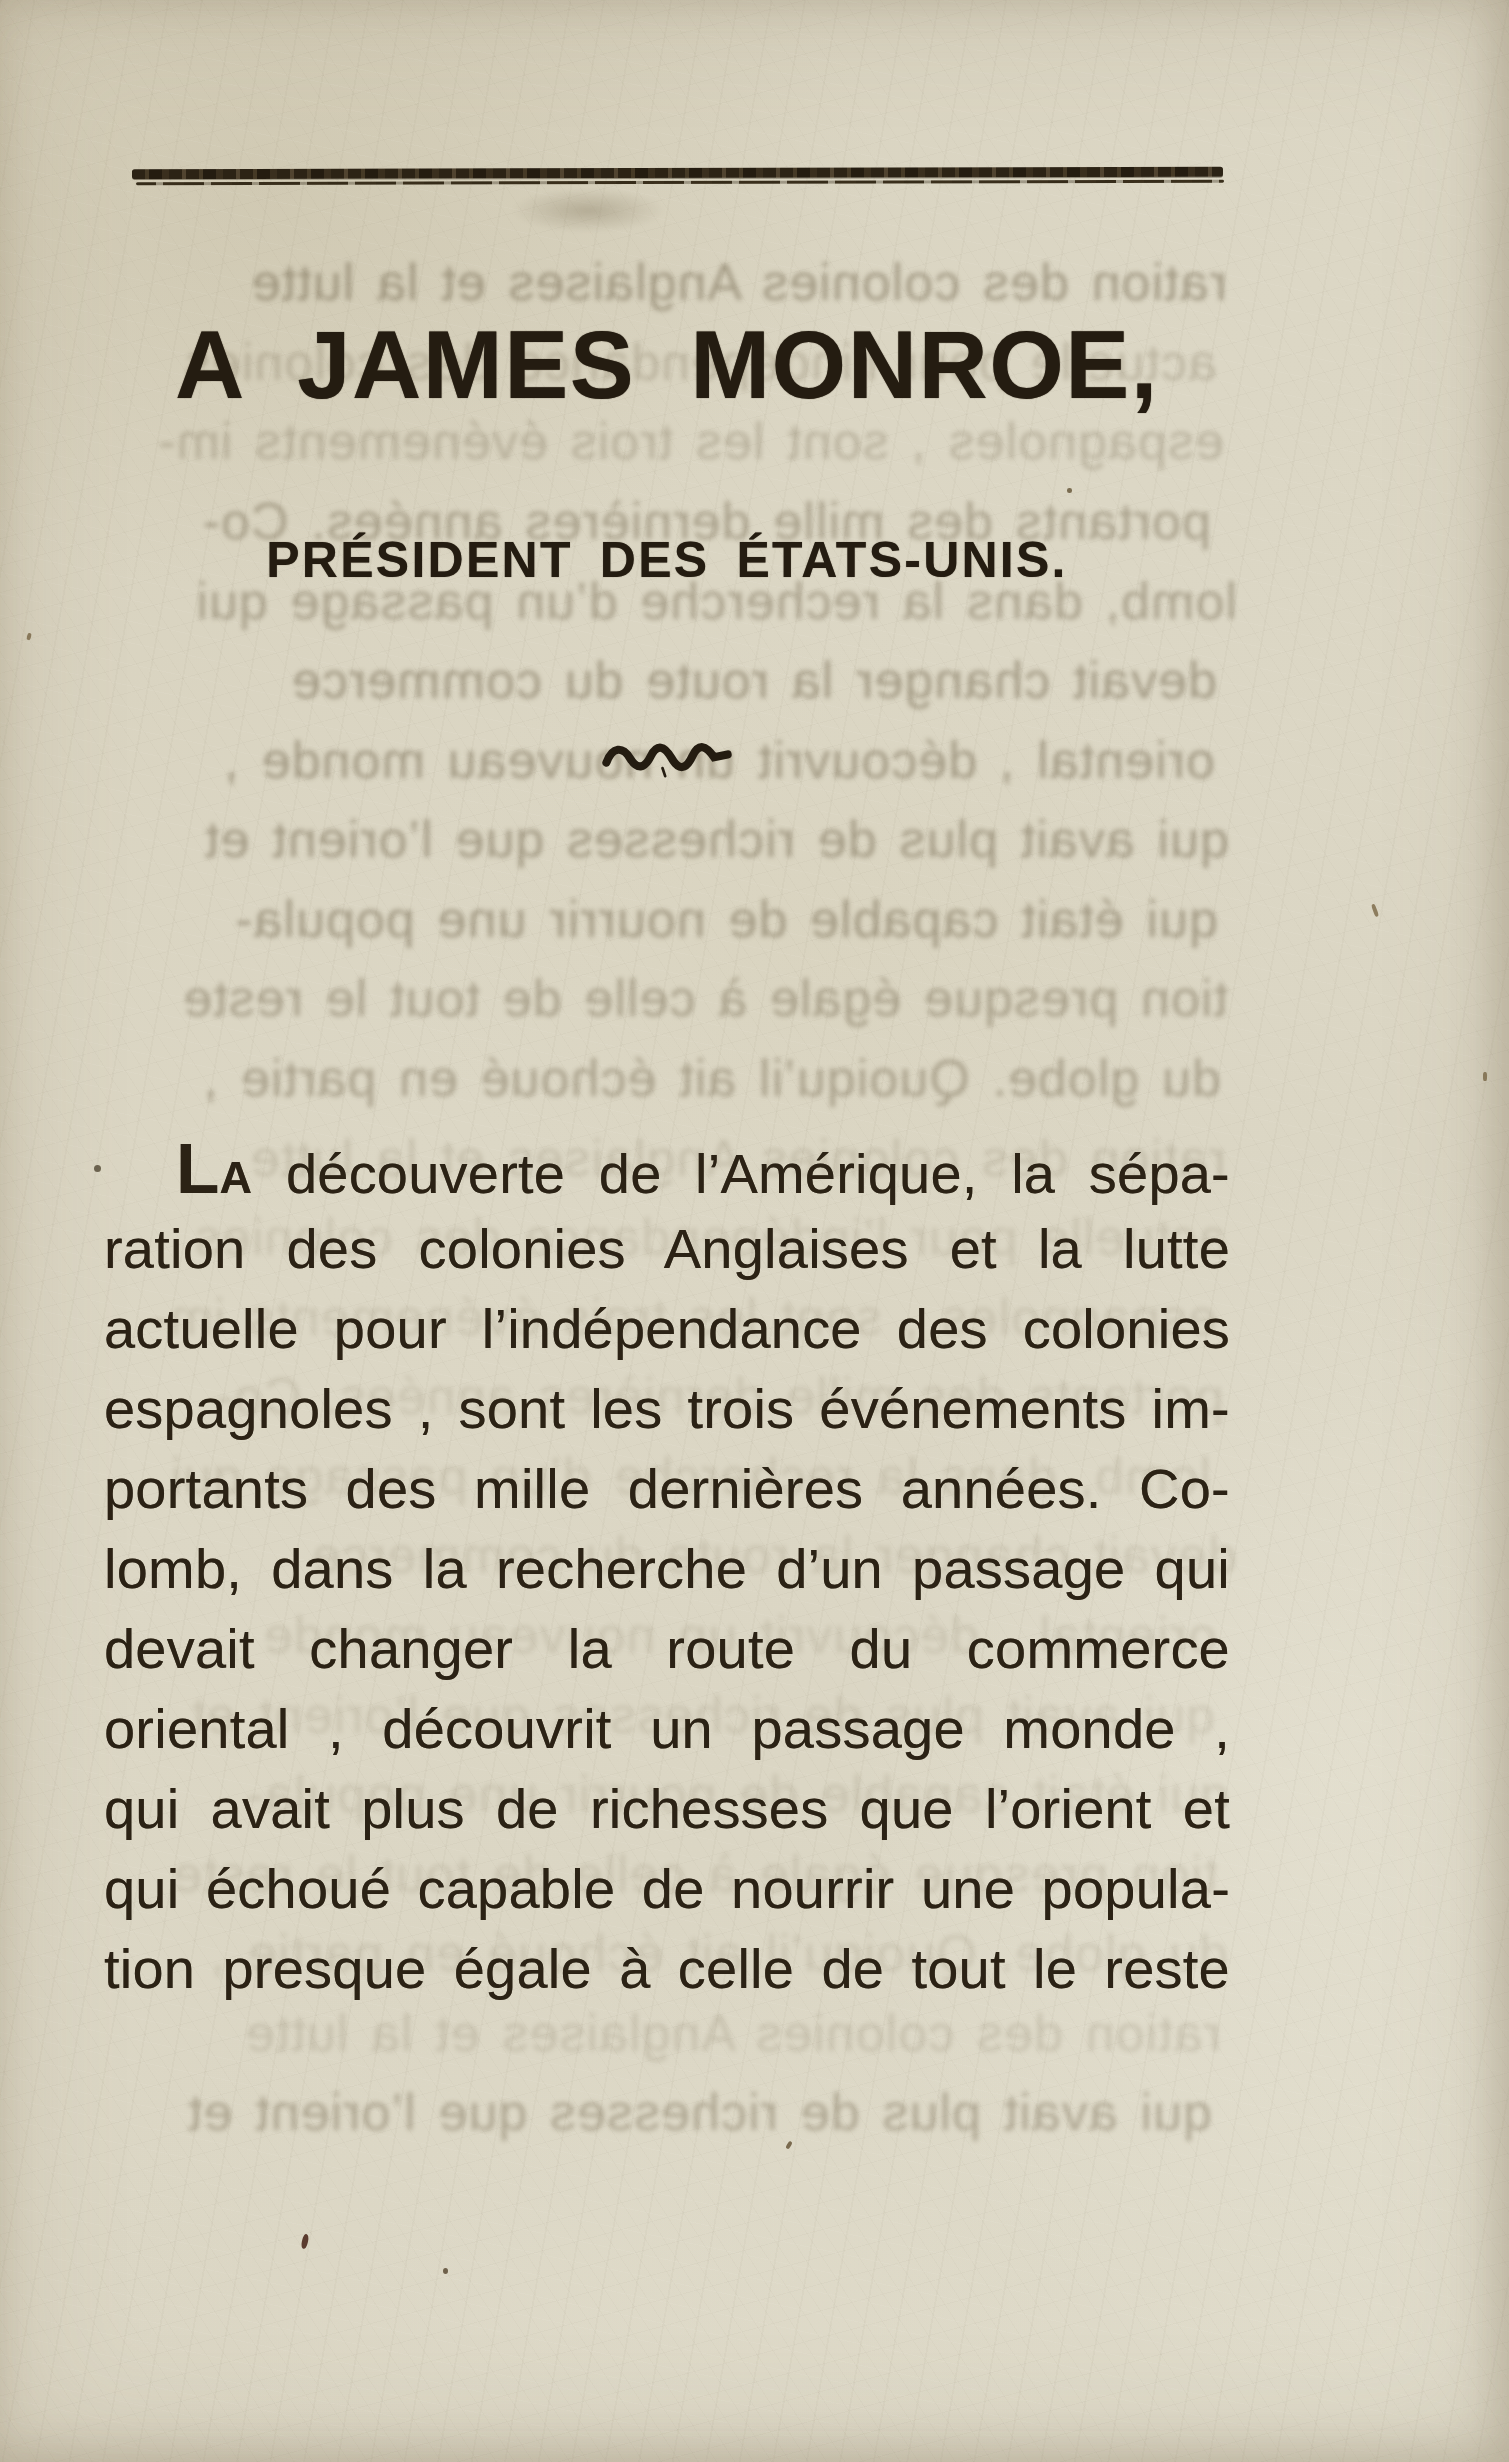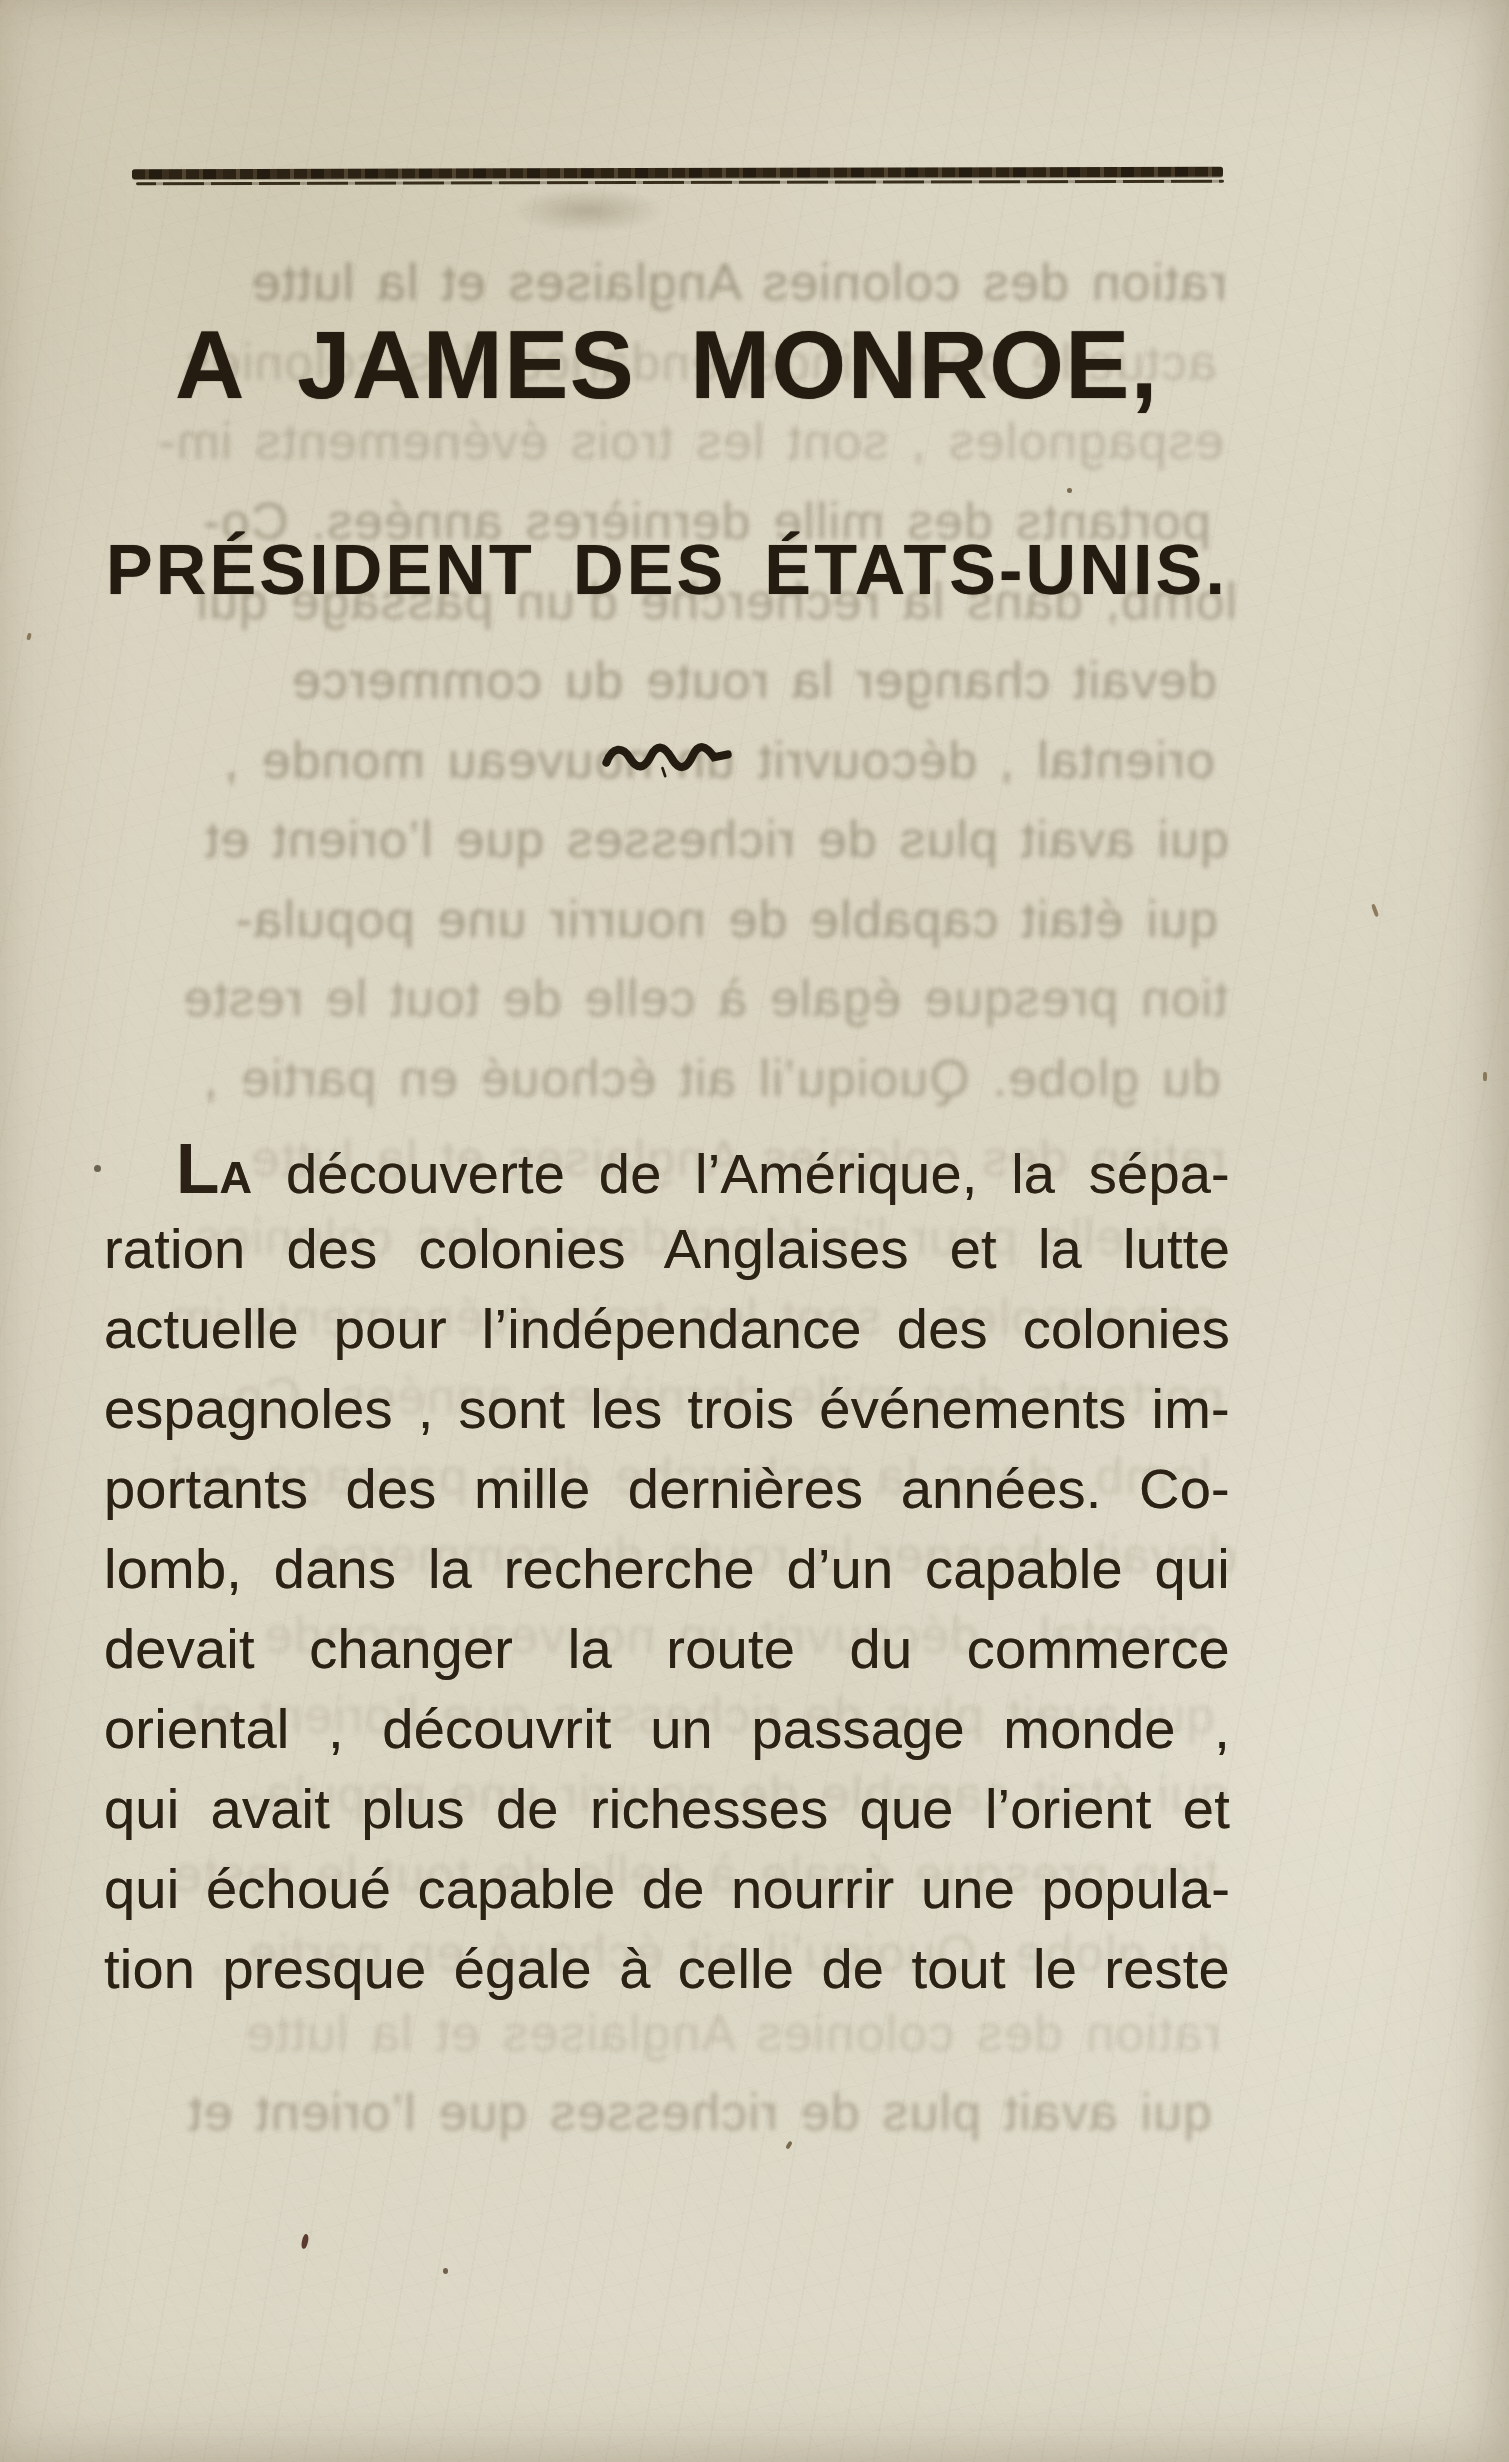--- a/index.html
+++ b/index.html
@@ -63,21 +63,21 @@
   .title{
     position:absolute;left:104px;top:317px;width:1126px;
     text-align:center;font-weight:bold;
     font-size:96px;line-height:1;
     letter-spacing:0.015em;word-spacing:0.28em;
     color:#241c11;text-shadow:0 0 1.1px rgba(40,30,15,0.75);
   }
   .subtitle{
     position:absolute;left:104px;top:535px;width:1126px;
     text-align:center;font-weight:bold;
-    font-size:70px;line-height:1;
+    font-size:50px;line-height:1;
     letter-spacing:0.045em;word-spacing:0.22em;
     color:#241c11;text-shadow:0 0 0.9px rgba(40,30,15,0.7);
   }
   .ornament-wrap{position:absolute;left:104px;top:740px;width:1126px;text-align:center;}
   .ornament-wrap svg{display:inline-block;}
 
   .salutation{
     position:absolute;left:307px;top:909px;
     color:#241c11;text-shadow:0 0 0.9px rgba(40,30,15,0.7);
     white-space:nowrap;line-height:91px;
@@ -149,21 +149,21 @@
     </svg>
   </div>
 
 
   <div class="para">
     <div class="pline first"><span class="ini">L</span><span class="sc">A</span> <span>découverte de l’Amérique, la sépa-</span></div>
     <div class="pline">ration des colonies Anglaises et la lutte</div>
     <div class="pline">actuelle pour l’indépendance des colonies</div>
     <div class="pline">espagnoles , sont les trois événements im-</div>
     <div class="pline">portants des mille dernières années. Co-</div>
-    <div class="pline">lomb, dans la recherche d’un capable qui</div>
+    <div class="pline">lomb, dans la recherche d’un passage qui</div>
     <div class="pline">devait changer la route du commerce</div>
     <div class="pline">oriental , découvrit un passage monde ,</div>
     <div class="pline">qui avait plus de richesses que l’orient et</div>
     <div class="pline">qui échoué capable de nourrir une popula-</div>
     <div class="pline">tion presque égale à celle de tout le reste</div>
   </div>
 
   <div class="speck" style="left:302px;top:2234px;width:6.3px;height:14.5px;background:#5a3b2e;border-radius:45%;transform:rotate(12deg)"></div>
   <div class="speck" style="left:443px;top:2268px;width:5.4px;height:6.3px;background:#6e604a;border-radius:50%"></div>
   <div class="speck" style="left:94px;top:1165px;width:7.2px;height:7.2px;background:#514733;border-radius:50%;opacity:.8"></div>

